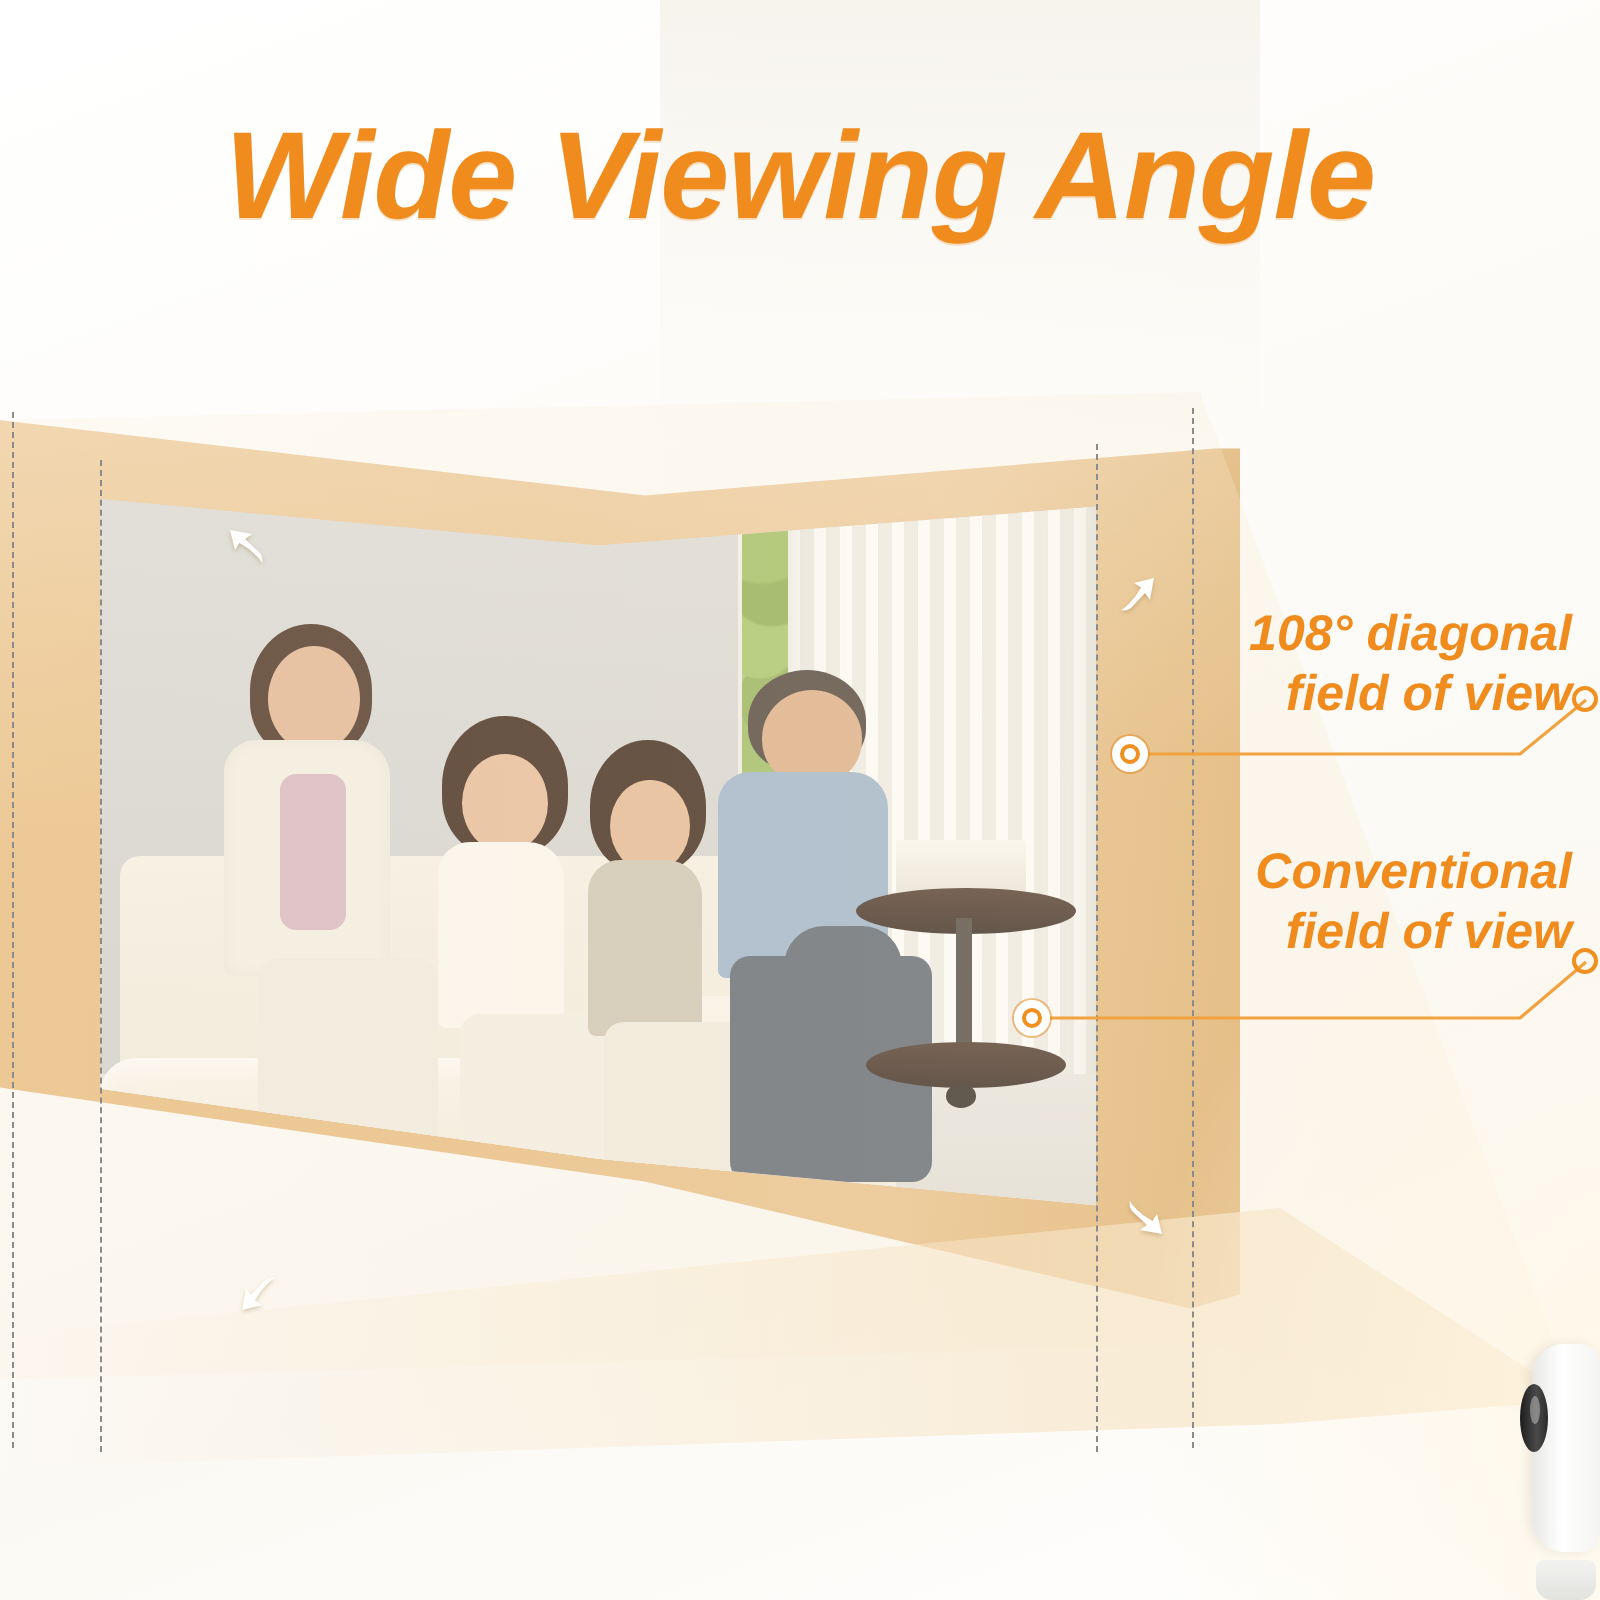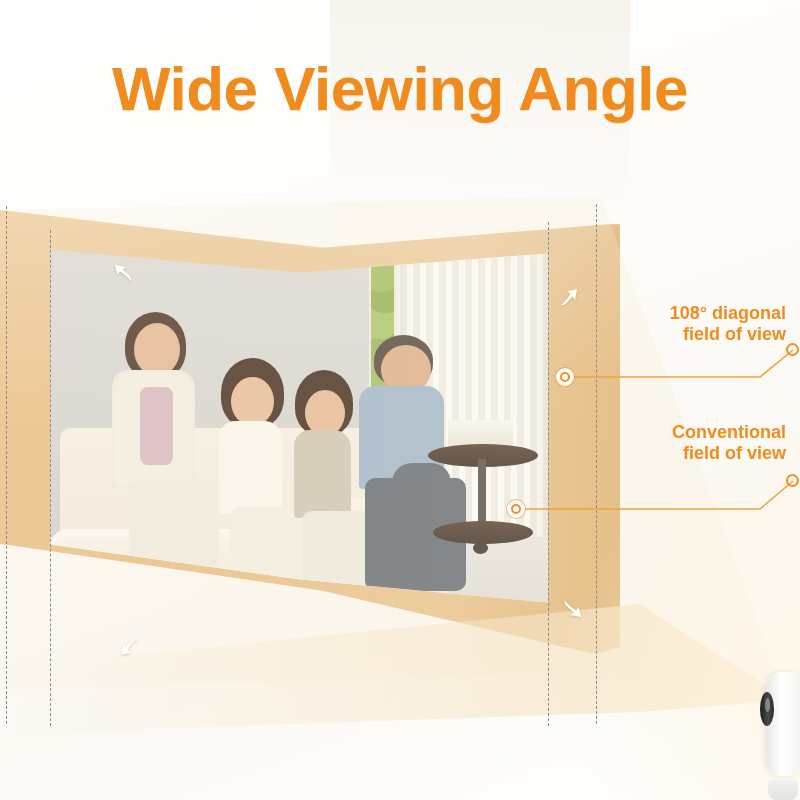--- a/index.html
+++ b/index.html
@@ -6,20 +6,21 @@
   html,body{margin:0;padding:0;background:#ffffff;}
   body{
     font-family:"Liberation Sans", sans-serif;
     -webkit-font-smoothing:antialiased;
   }
   #stage{
     position:relative;
     width:800px;height:800px;
     overflow:hidden;
     background:#fdfcfa;
+    font-style:italic;
   }
 
   
   .bg-wash{
     position:absolute;inset:0;
     background:
       linear-gradient(160deg,#ffffff 0%,#fdfcf9 35%,#fbf9f4 70%,#ffffff 100%);
   }
   .bg-softbox{
     position:absolute;
@@ -260,21 +261,21 @@
     border:2.5px solid #F09020;box-sizing:border-box;background:transparent;
   }
   .e1{left:786px;top:343px;}
   .e2{left:786px;top:474px;}
 
   
   .callout{
     position:absolute;
     color:#F08C1E;
     font-weight:bold;
-    font-size:18px;
+    font-size:25px;
     line-height:1.18;
     text-align:right;
     white-space:nowrap;
   }
   .c1{right:14px;top:303px;}
   .c2{right:14px;top:422px;}
 
   
   .camera{
     position:absolute;right:0px;bottom:0px;

